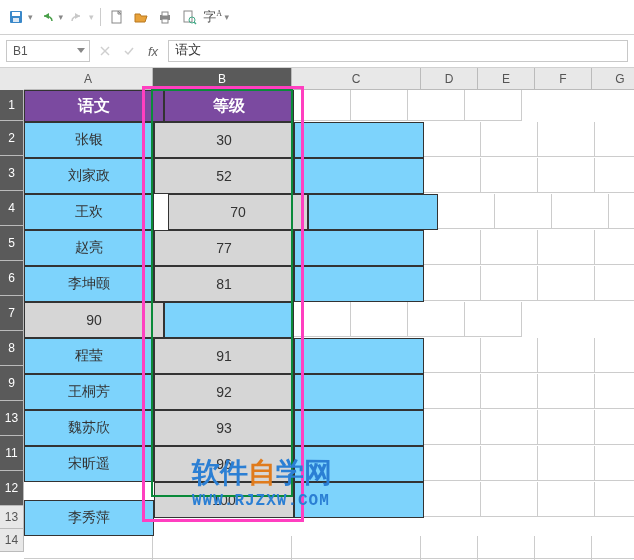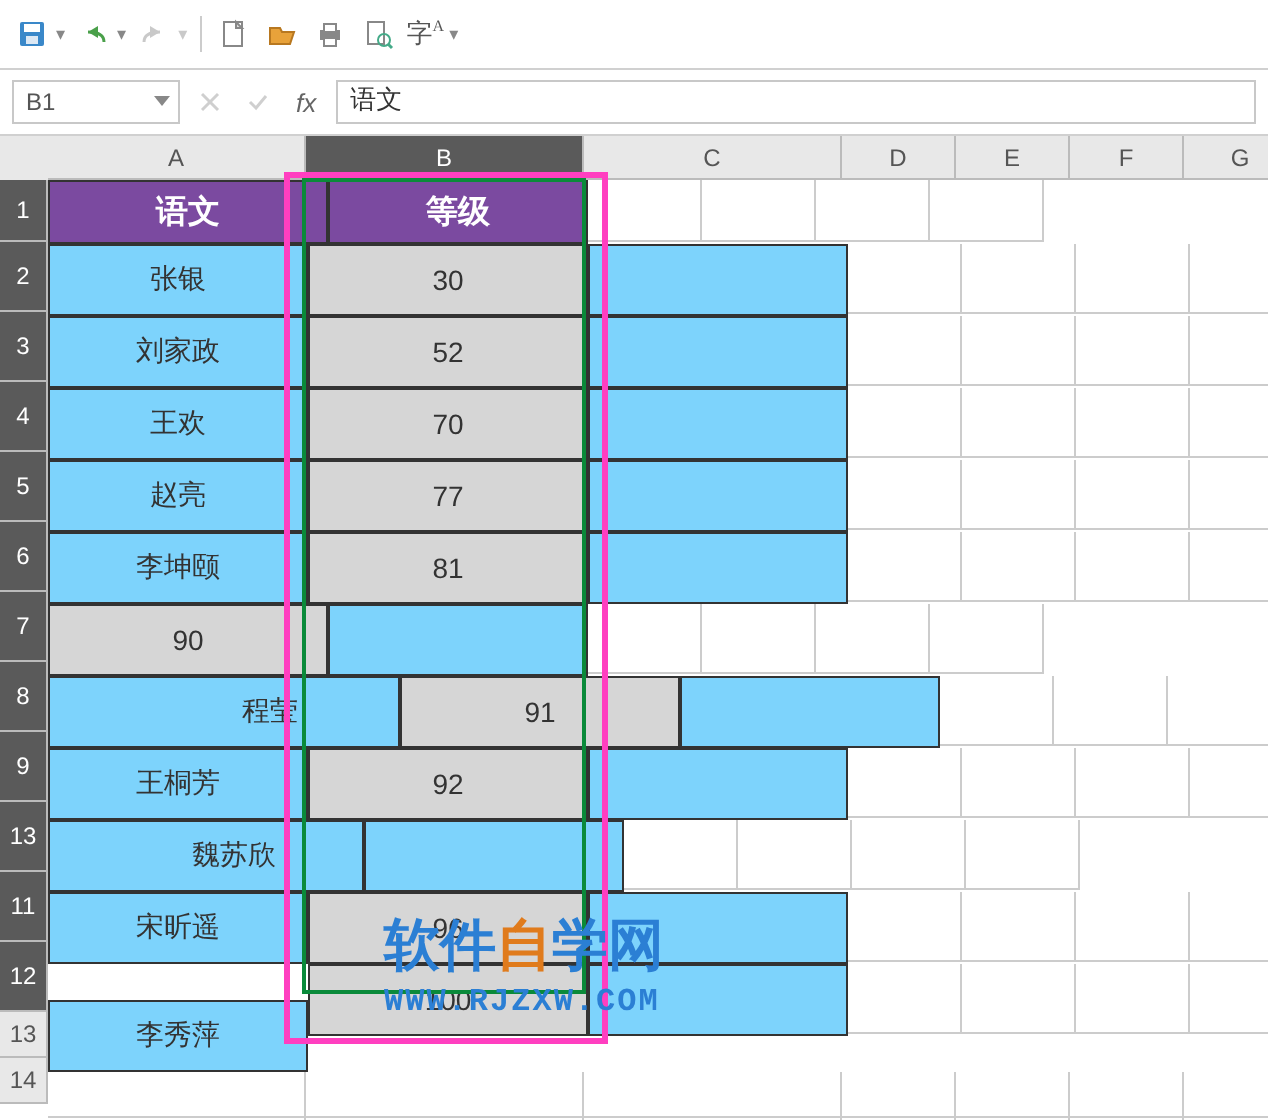--- a/index.html
+++ b/index.html
@@ -167,21 +167,21 @@
         <div class="cell data name" style="width: 128px; height: 34px;">刘家政</div>
         <div class="cell data sel" style="width: 138px; height: 34px;">52</div>
         <div class="cell data" style="width: 128px; height: 34px;"></div>
         <div class="cell" style="width: 56px; height: 34px;"></div>
         <div class="cell" style="width: 56px; height: 34px;"></div>
         <div class="cell" style="width: 56px; height: 34px;"></div>
         <div class="cell" style="width: 56px; height: 34px;"></div>
       </div>
       <div class="gridrow">
         <div class="cell data name" style="width: 128px; height: 34px;">王欢</div>
-        <div class="cell data sel" style="width: 138px; height: 34px;">70</div>
+        <div class="cell data sel" style="width: 138px; height: 34px; margin-left: 14px;">70</div>
         <div class="cell data" style="width: 128px; height: 34px;"></div>
         <div class="cell" style="width: 56px; height: 34px;"></div>
         <div class="cell" style="width: 56px; height: 34px;"></div>
         <div class="cell" style="width: 56px; height: 34px;"></div>
         <div class="cell" style="width: 56px; height: 34px;"></div>
       </div>
       <div class="gridrow">
         <div class="cell data name" style="width: 128px; height: 34px;">赵亮</div>
         <div class="cell data sel" style="width: 138px; height: 34px;">77</div>
         <div class="cell data" style="width: 128px; height: 34px;"></div>
@@ -201,39 +201,40 @@
       </div>
       <div class="gridrow">
         <div class="cell data sel" style="width: 138px; height: 34px;">90</div>
         <div class="cell data" style="width: 128px; height: 34px;"></div>
         <div class="cell" style="width: 56px; height: 34px;"></div>
         <div class="cell" style="width: 56px; height: 34px;"></div>
         <div class="cell" style="width: 56px; height: 34px;"></div>
         <div class="cell" style="width: 56px; height: 34px;"></div>
       </div>
       <div class="gridrow">
-        <div class="cell data name" style="width: 128px; height: 34px; padding-left: 46px;">程莹</div>
+        <div class="cell data name" style="width: 128px; height: 34px;">程莹</div>
         <div class="cell data sel" style="width: 138px; height: 34px;">91</div>
         <div class="cell data" style="width: 128px; height: 34px;"></div>
         <div class="cell" style="width: 56px; height: 34px;"></div>
         <div class="cell" style="width: 56px; height: 34px;"></div>
         <div class="cell" style="width: 56px; height: 34px;"></div>
         <div class="cell" style="width: 56px; height: 34px;"></div>
       </div>
       <div class="gridrow">
         <div class="cell data name" style="width: 128px; height: 34px;">王桐芳</div>
         <div class="cell data sel" style="width: 138px; height: 34px;">92</div>
         <div class="cell data" style="width: 128px; height: 34px;"></div>
         <div class="cell" style="width: 56px; height: 34px;"></div>
         <div class="cell" style="width: 56px; height: 34px;"></div>
         <div class="cell" style="width: 56px; height: 34px;"></div>
         <div class="cell" style="width: 56px; height: 34px;"></div>
       </div>
       <div class="gridrow">
-        <div class="cell data name" style="width: 128px; height: 34px; padding-left: 28px;">魏苏欣</div>
+        <div class="cell data name" style="width: 128px; height: 34px;">魏苏欣</div>
+        <div class="cell data sel" style="width: 138px; height: 34px;">93</div>
         <div class="cell data" style="width: 128px; height: 34px;"></div>
         <div class="cell" style="width: 56px; height: 34px;"></div>
         <div class="cell" style="width: 56px; height: 34px;"></div>
         <div class="cell" style="width: 56px; height: 34px;"></div>
         <div class="cell" style="width: 56px; height: 34px;"></div>
       </div>
       <div class="gridrow">
         <div class="cell data name" style="width: 128px; height: 34px;">宋昕遥</div>
         <div class="cell data sel" style="width: 138px; height: 34px;">96</div>
         <div class="cell data" style="width: 128px; height: 34px;"></div>

